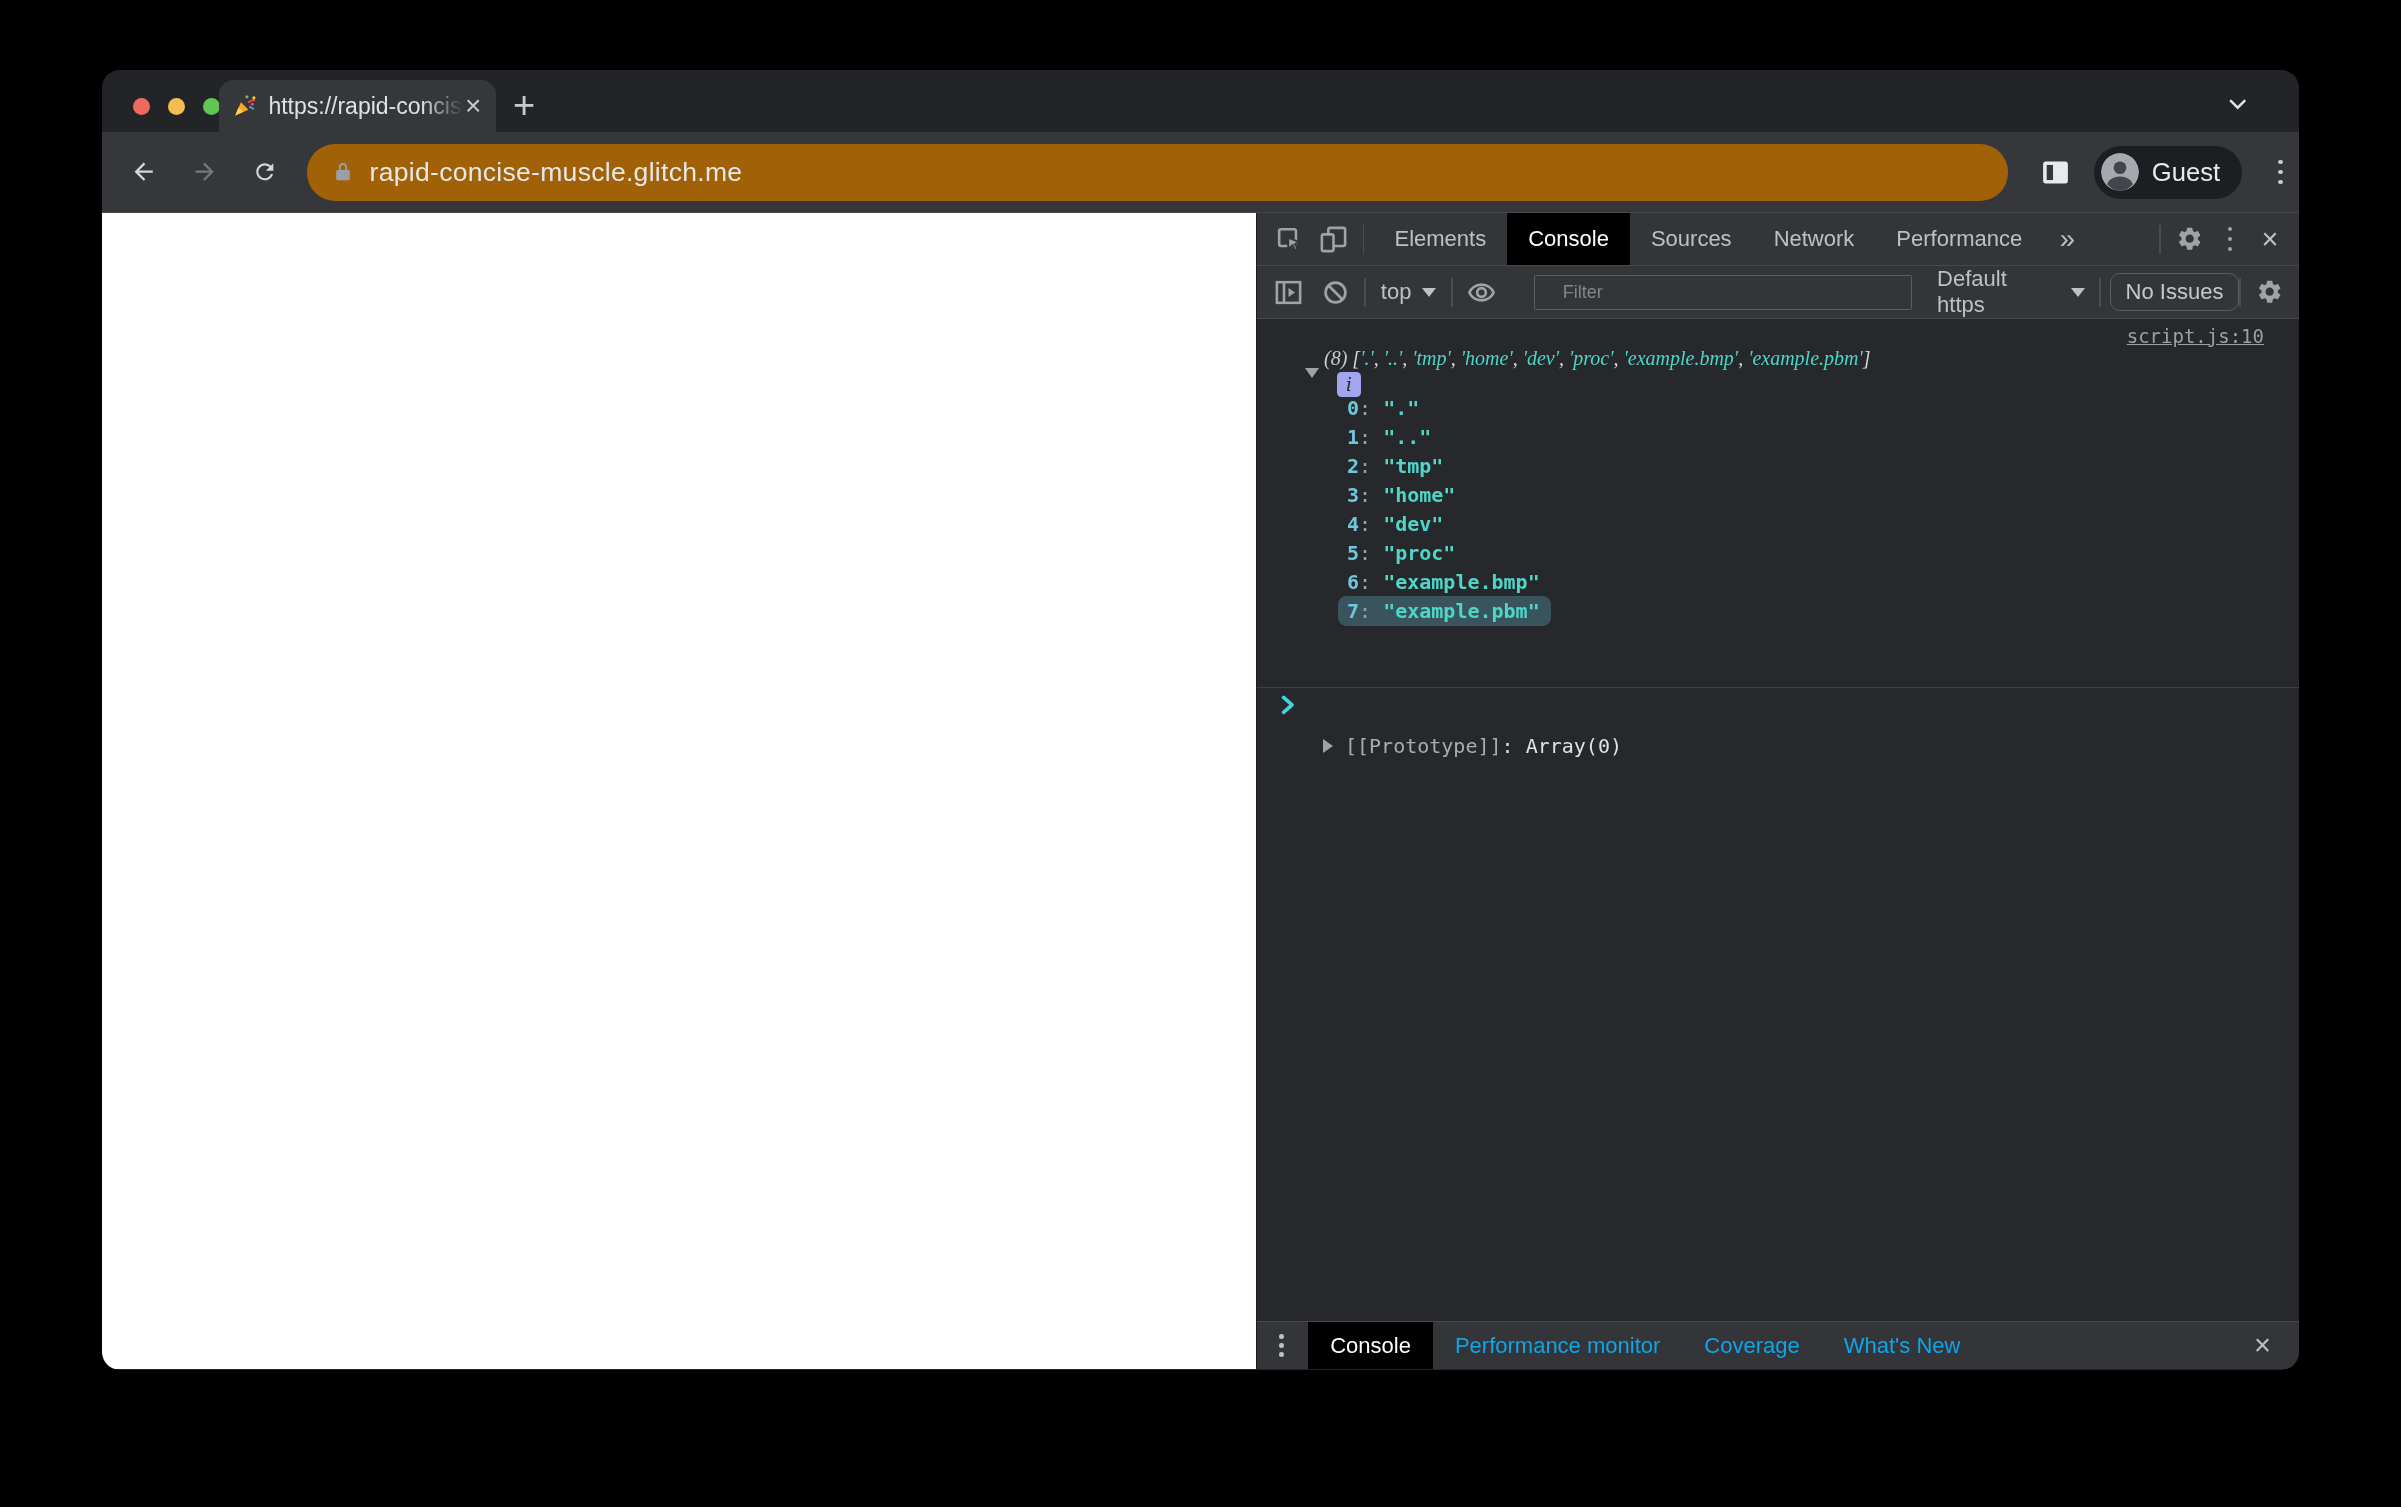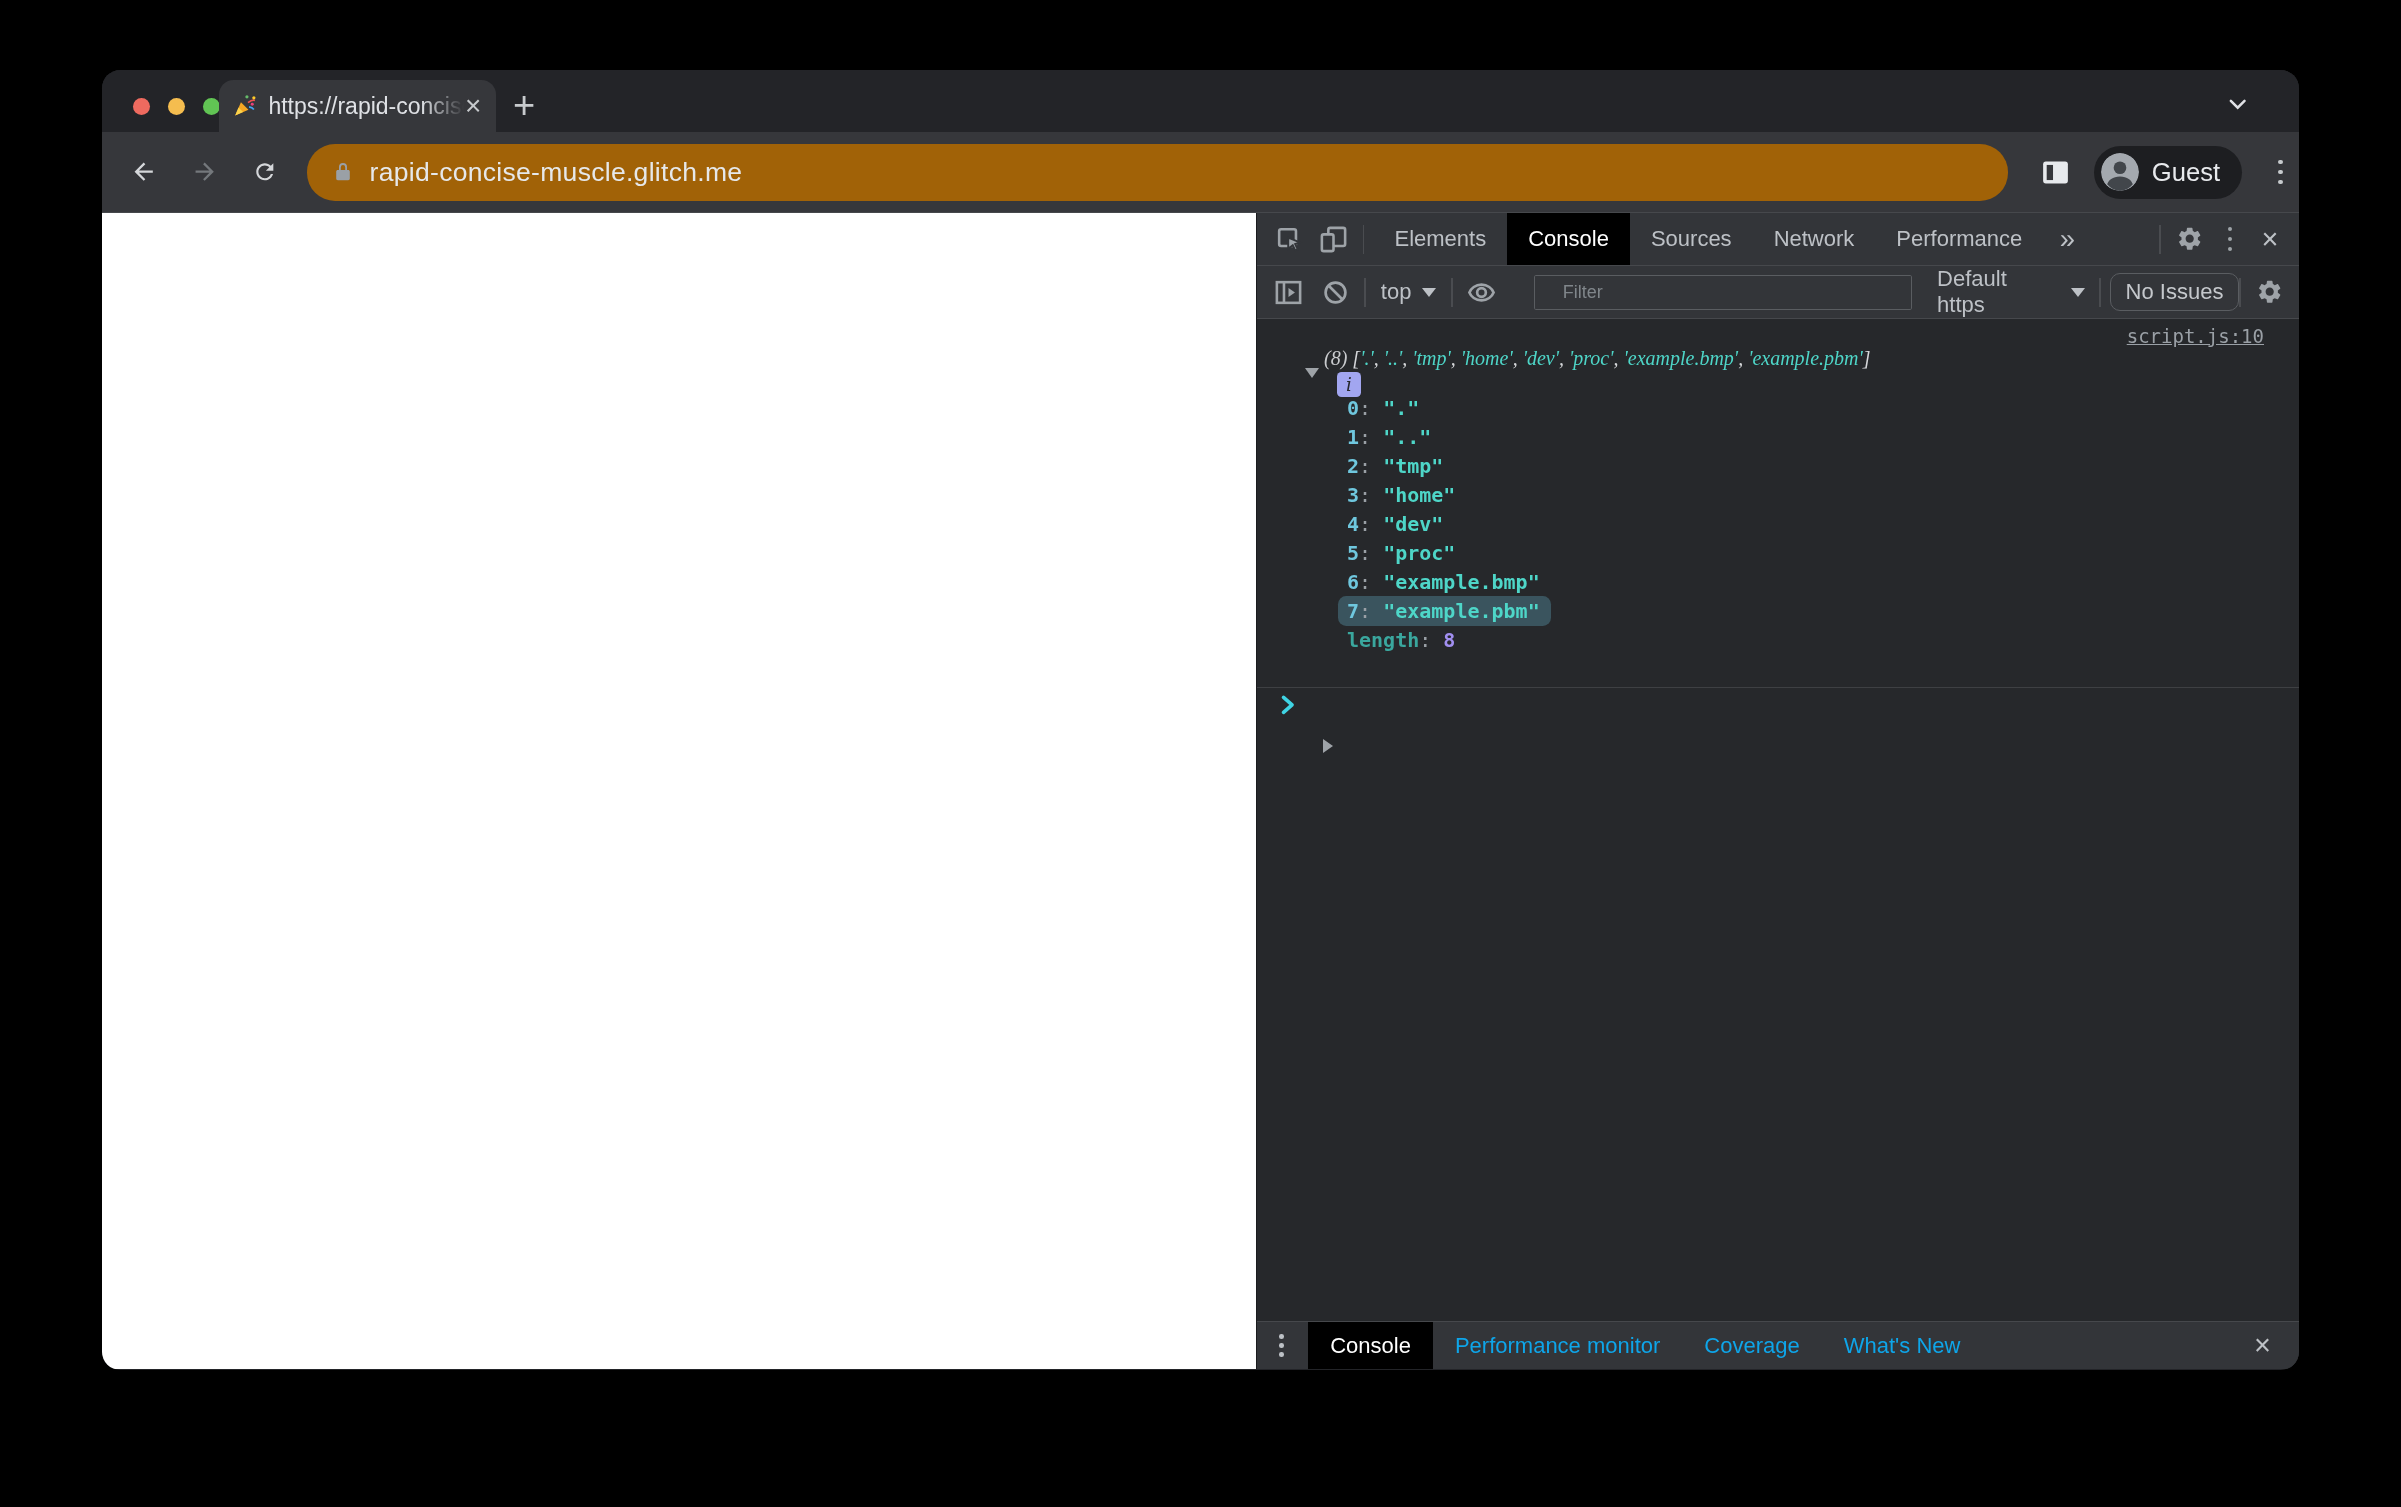--- a/index.html
+++ b/index.html
@@ -286,23 +286,25 @@
           <div class="info-badge">i</div>
           <div class="tree">
               <div class="tree-row"><span><span class="k">0</span><span class="pc">: </span><span class="v">"."</span></span></div>
               <div class="tree-row"><span><span class="k">1</span><span class="pc">: </span><span class="v">".."</span></span></div>
               <div class="tree-row"><span><span class="k">2</span><span class="pc">: </span><span class="v">"tmp"</span></span></div>
               <div class="tree-row"><span><span class="k">3</span><span class="pc">: </span><span class="v">"home"</span></span></div>
               <div class="tree-row"><span><span class="k">4</span><span class="pc">: </span><span class="v">"dev"</span></span></div>
               <div class="tree-row"><span><span class="k">5</span><span class="pc">: </span><span class="v">"proc"</span></span></div>
               <div class="tree-row"><span><span class="k">6</span><span class="pc">: </span><span class="v">"example.bmp"</span></span></div>
               <div class="tree-row"><span class="hl-box"><span class="k">7</span><span class="pc">: </span><span class="v">"example.pbm"</span></span></div>
-              <div class="tree-row"><span class="k-dim">length</span><span class="pc">: </span><span class="num">8</span></div>
             </div>
           <div class="tri-right"></div>
+          <div class="proto-row">
+            <span class="proto-label">[[Prototype]]</span><span class="proto-colon">: </span><span class="proto-val">Array(0)</span>
+          </div>
           <div class="console-divider"></div>
           <div class="prompt">
             <svg width="25.6" height="25.6" viewBox="0 0 24 24" fill="none" stroke="#3FD4E4" stroke-width="3.4" stroke-linecap="round" stroke-linejoin="round">
               <path d="M8 5l8 7-8 7"></path>
             </svg>
           </div>
         </div>
 
         <div class="dt-drawer">
           <div class="drawer-dots">

